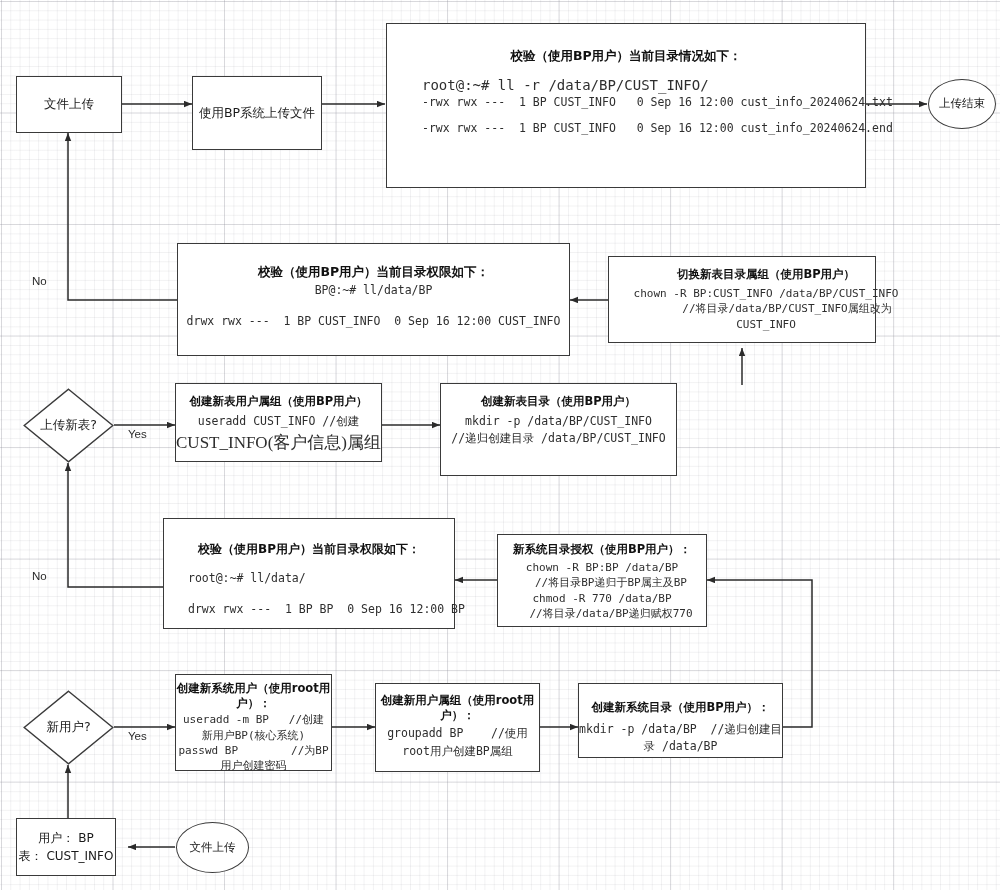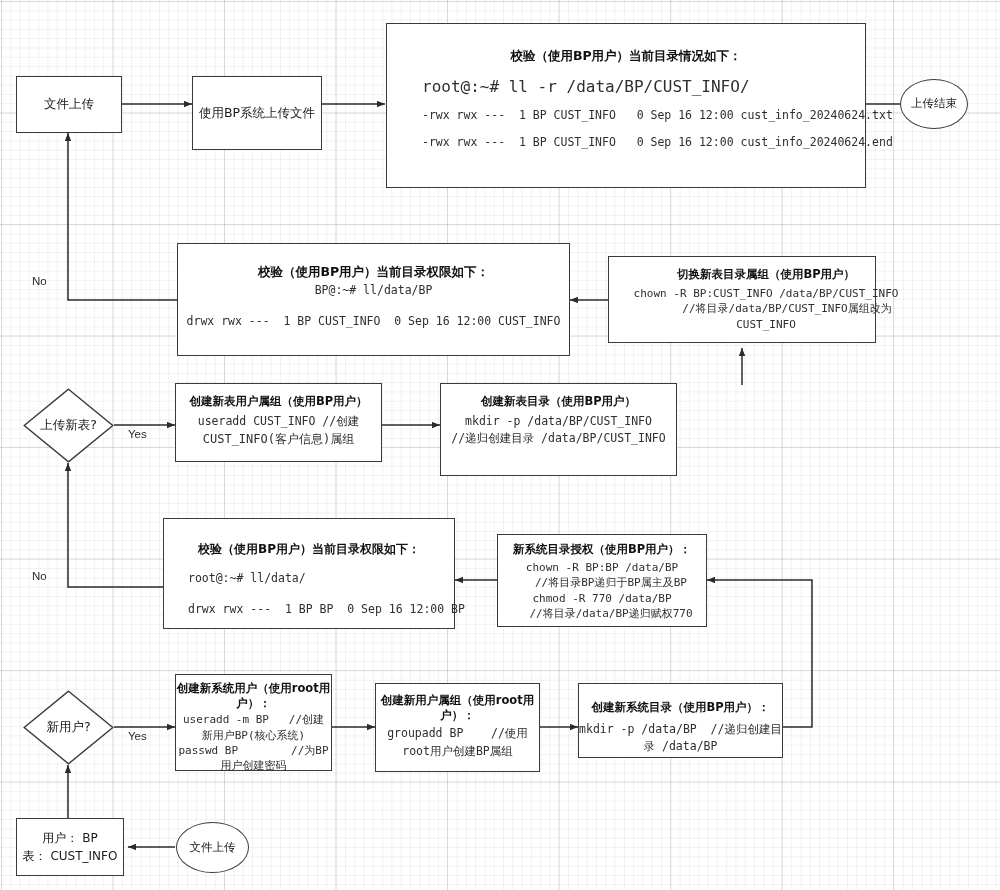--- a/index.html
+++ b/index.html
@@ -144,26 +144,26 @@
   <div class="node rect" style="left:16px; top:76px; width:106px; height:57px;">
     <span class="nodeline cn" style="font-size:12.5px; color:#1a1a1a;">文件上传</span>
   </div>
 
   <div class="node rect" style="left:192px; top:76px; width:130px; height:74px;">
     <span class="nodeline cn" style="font-size:12.5px; color:#1a1a1a;">使用BP系统上传文件</span>
   </div>
 
   <div class="node rect" style="left:386px; top:23px; width:480px; height:165px; justify-content:flex-start; padding-top:24px;">
     <span class="nodeline title" style="font-size:12.5px; color:#111; margin-bottom:11px;">校验（使用BP用户）当前目录情况如下：</span>
-    <span class="nodeline mono" style="font-size:16px; color:#2e2e2e; align-self:flex-start; margin-left:35px; margin-bottom:11px;">root@:~# ll -r /data/BP/CUST_INFO/</span>
+    <span class="nodeline mono" style="font-size:14px; color:#2e2e2e; align-self:flex-start; margin-left:35px; ">root@:~# ll -r /data/BP/CUST_INFO/</span>
     <span class="nodeline mono" style="font-size:11.5px; color:#2e2e2e; align-self:flex-start; margin-left:35px; margin-bottom:11px;">-rwx rwx ---  1 BP CUST_INFO   0 Sep 16 12:00 cust_info_20240624.txt</span>
     <span class="nodeline mono" style="font-size:11.5px; color:#2e2e2e; align-self:flex-start; margin-left:35px;">-rwx rwx ---  1 BP CUST_INFO   0 Sep 16 12:00 cust_info_20240624.end</span>
   </div>
 
-  <div class="node ellipse" style="left:900px; top:79px; width:68px; height:50px;">
+  <div class="node ellipse" style="left:928px; top:79px; width:68px; height:50px;">
     <span class="nodeline cn" style="font-size:11.5px; color:#1a1a1a;">上传结束</span>
   </div>
 
   <div class="node rect" style="left:177px; top:243px; width:393px; height:113px; justify-content:flex-start; padding-top:20px;">
     <span class="nodeline title" style="font-size:12.5px; color:#111;">校验（使用BP用户）当前目录权限如下：</span>
     <span class="nodeline mono" style="font-size:11.5px; color:#2e2e2e; margin-top:2px;">BP@:~# ll/data/BP</span>
     <span class="nodeline mono" style="font-size:11.5px; color:#2e2e2e; margin-top:16px;">drwx rwx ---  1 BP CUST_INFO  0 Sep 16 12:00 CUST_INFO</span>
   </div>
 
   <div class="node rect" style="left:608px; top:256px; width:268px; height:87px; justify-content:flex-start; padding-top:10px;padding-left:48px;">
@@ -176,21 +176,21 @@
   <div class="diamond-wrap" style="left:23px; top:388px; width:91px; height:75px;">
     <svg class="diamond-shape" viewBox="0 0 91 75" xmlns="http://www.w3.org/2000/svg">
       <polygon points="45.5,1.2 89.8,37.5 45.5,73.8 1.2,37.5" fill="#ffffff" stroke="#3a3a3a" stroke-width="1.4"></polygon>
     </svg>
     <span class="diamond-label">上传新表?</span>
   </div>
 
   <div class="node rect" style="left:175px; top:383px; width:207px; height:79px; justify-content:flex-start; padding-top:10px;">
     <span class="nodeline title" style="font-size:11.5px; color:#111; margin-bottom:3px;">创建新表用户属组（使用BP用户）</span>
     <span class="nodeline mono" style="font-size:11.5px; color:#2e2e2e; line-height:1.5;">useradd CUST_INFO //创建</span>
-    <span class="nodeline mono" style="font-size:12px; color:#2e2e2e; line-height:1.5;">CUST_INFO(客户信息)属组</span>
+    <span class="nodeline mono" style="font-size:17px; color:#2e2e2e; line-height:1.5;font-family:Liberation Serif, serif;">CUST_INFO(客户信息)属组</span>
   </div>
 
   <div class="node rect" style="left:440px; top:383px; width:237px; height:93px; justify-content:flex-start; padding-top:10px;">
     <span class="nodeline title" style="font-size:11.5px; color:#111; margin-bottom:3px;">创建新表目录（使用BP用户）</span>
     <span class="nodeline mono" style="font-size:11.5px; color:#2e2e2e; line-height:1.5;">mkdir -p /data/BP/CUST_INFO</span>
     <span class="nodeline mono" style="font-size:11.5px; color:#2e2e2e; line-height:1.5;">//递归创建目录 /data/BP/CUST_INFO</span>
   </div>
 
   <div class="node rect" style="left:163px; top:518px; width:292px; height:111px; justify-content:flex-start; padding-top:22px;">
     <span class="nodeline title" style="font-size:12px; color:#111;">校验（使用BP用户）当前目录权限如下：</span>
@@ -226,21 +226,21 @@
     <span class="nodeline mono" style="font-size:11.5px; color:#2e2e2e; line-height:1.5;">groupadd BP    //使用</span>
     <span class="nodeline mono" style="font-size:11.5px; color:#2e2e2e; line-height:1.5;">root用户创建BP属组</span>
   </div>
 
   <div class="node rect" style="left:578px; top:683px; width:205px; height:75px; justify-content:flex-start; padding-top:16px;">
     <span class="nodeline title" style="font-size:11.5px; color:#111; margin-bottom:5px;">创建新系统目录（使用BP用户）：</span>
     <span class="nodeline mono" style="font-size:11.5px; color:#2e2e2e; line-height:1.5;">mkdir -p /data/BP  //递归创建目</span>
     <span class="nodeline mono" style="font-size:11.5px; color:#2e2e2e; line-height:1.5;">录 /data/BP</span>
   </div>
 
-  <div class="node rect" style="left:16px; top:818px; width:108px; height:58px;">
+  <div class="node rect" style="left:16px; top:818px; width:100px; height:58px;">
     <span class="nodeline cn" style="font-size:12px; color:#1a1a1a; line-height:1.5;">用户： BP</span>
     <span class="nodeline cn" style="font-size:12px; color:#1a1a1a; line-height:1.5;">表： CUST_INFO</span>
   </div>
 
   <div class="node ellipse" style="left:176px; top:822px; width:73px; height:51px;">
     <span class="nodeline cn" style="font-size:11.5px; color:#1a1a1a;">文件上传</span>
   </div>
 
   <span class="edge-label" style="left:32px; top:275px;">No</span>
   <span class="edge-label" style="left:128px; top:428px;">Yes</span>

